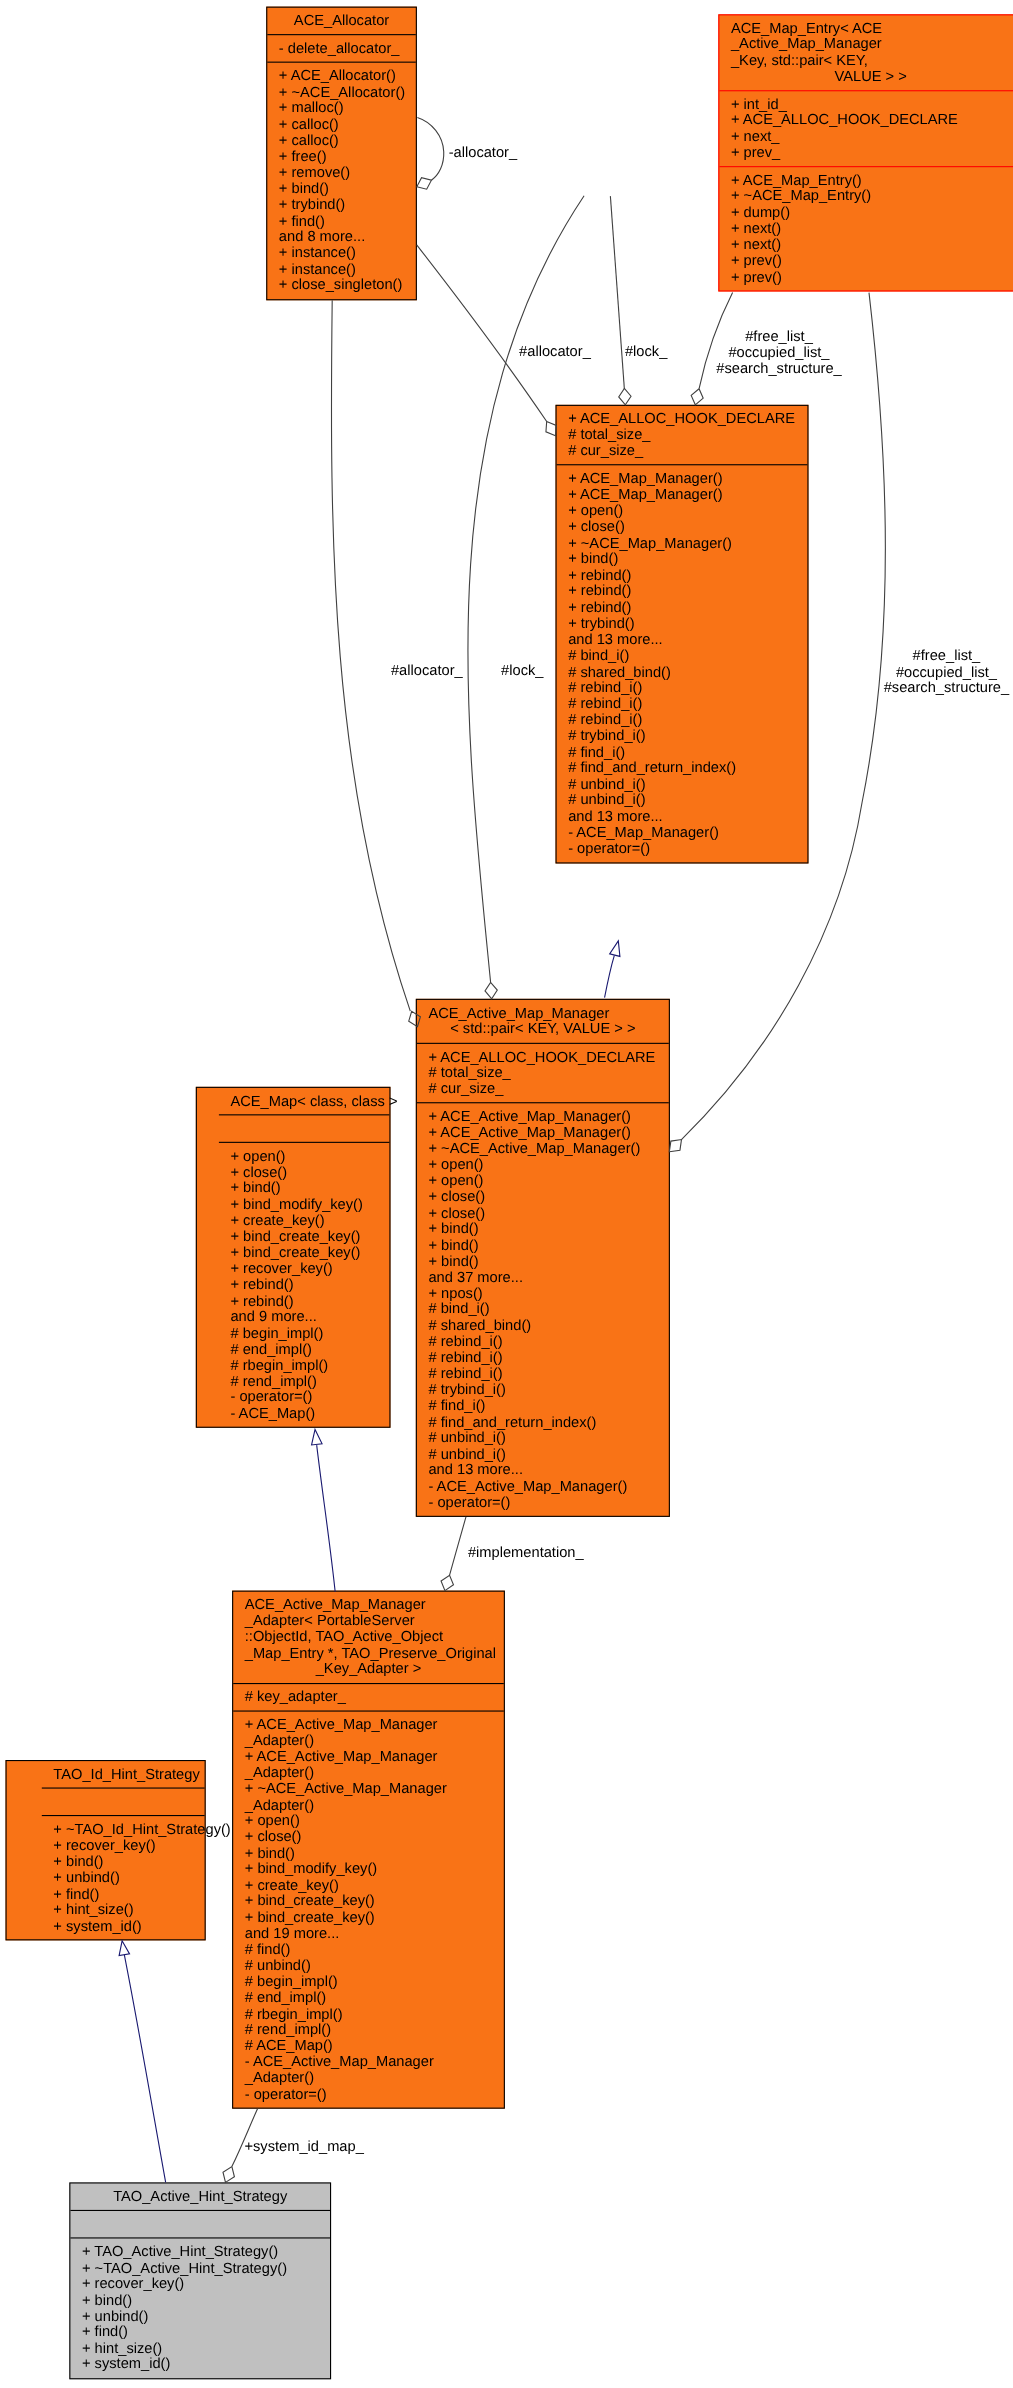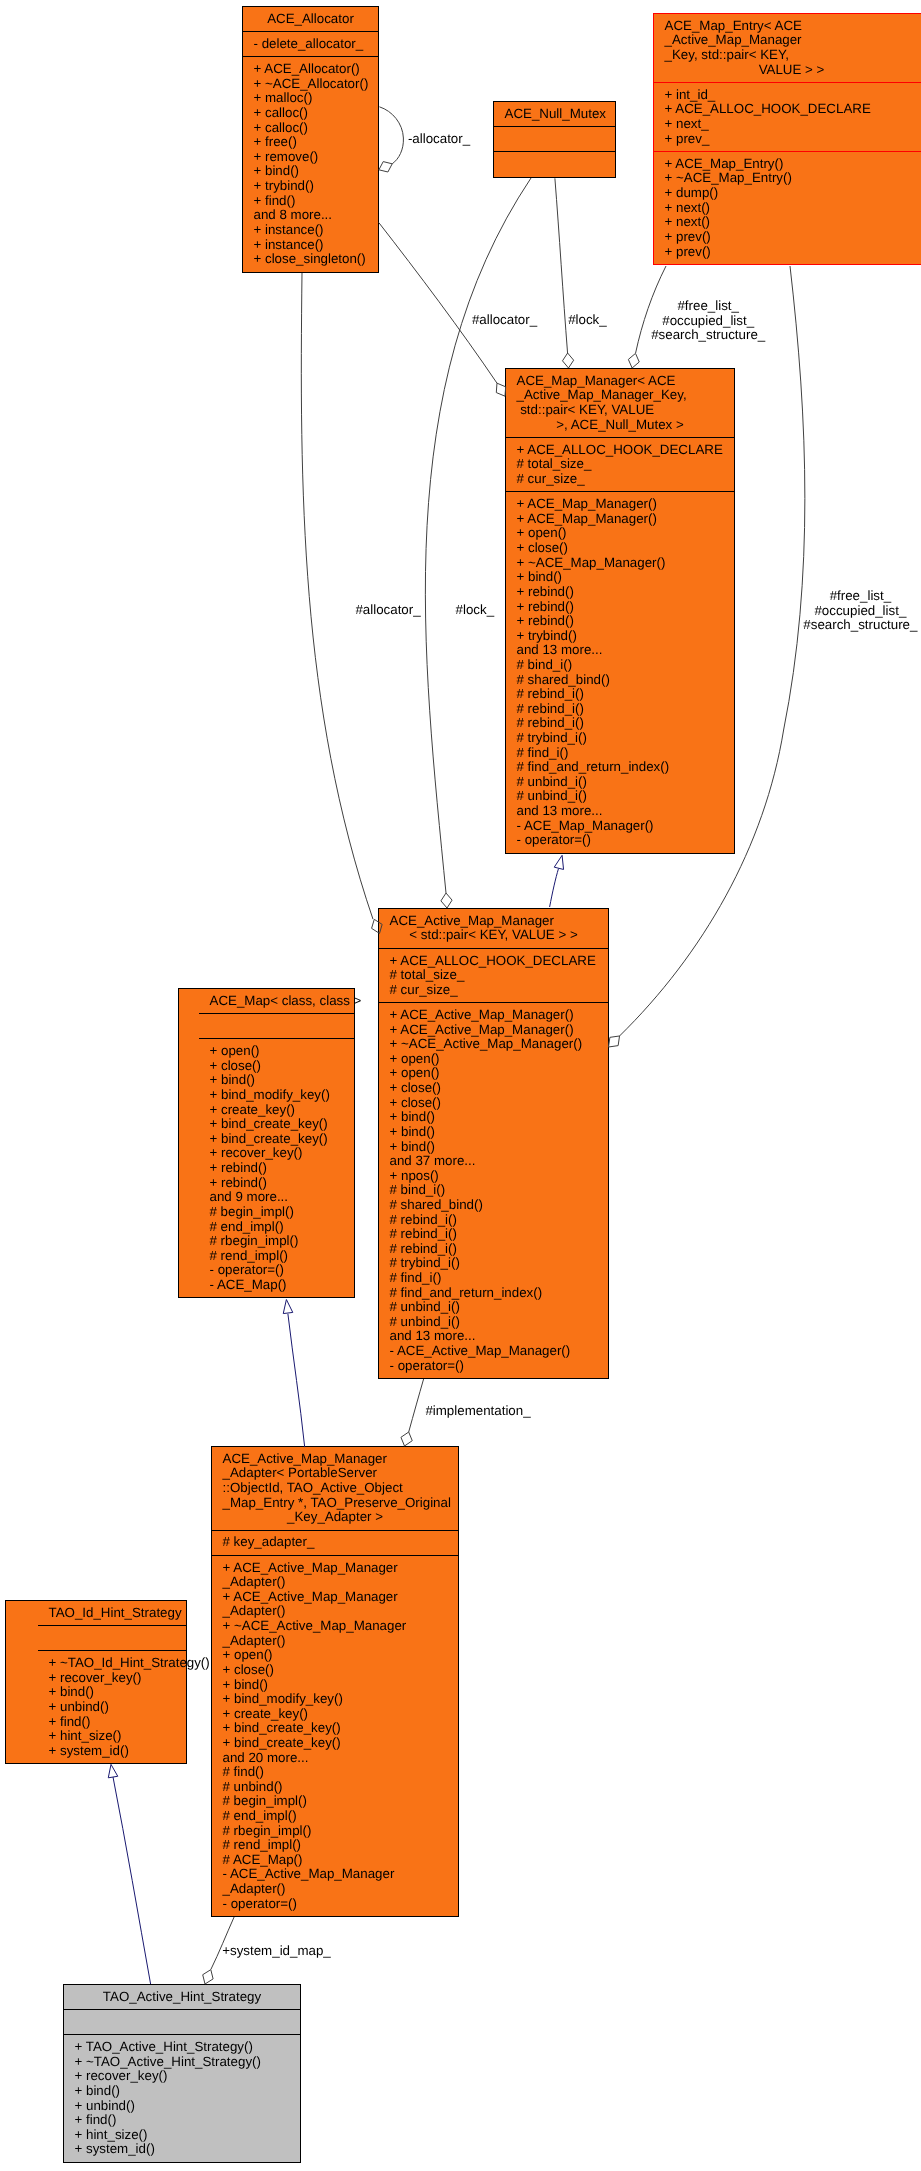--- a/index.html
+++ b/index.html
@@ -69,31 +69,20 @@
     <div class="ln l">+ remove()</div>
     <div class="ln l">+ bind()</div>
     <div class="ln l">+ trybind()</div>
     <div class="ln l">+ find()</div>
     <div class="ln l">and 8 more...</div>
     <div class="ln l">+ instance()</div>
     <div class="ln l">+ instance()</div>
     <div class="ln l">+ close_singleton()</div>
   </div>
 </div>
-<div class="node" style="left:493px;top:101px;width:123px;">
-  <div class="cpart">
-    <div class="ln c">ACE_Null_Mutex</div>
-  </div>
-  <div class="cpart">
-    <div class="ln">&nbsp;</div>
-  </div>
-  <div class="cpart">
-    <div class="ln">&nbsp;</div>
-  </div>
-</div>
 <div class="node highlight-red" style="left:653px;top:13px;width:277px;">
   <div class="cpart">
     <div class="ln l">ACE_Map_Entry&lt; ACE</div>
     <div class="ln l">_Active_Map_Manager</div>
     <div class="ln l">_Key, std::pair&lt; KEY,</div>
     <div class="ln c">VALUE &gt; &gt;</div>
   </div>
   <div class="cpart">
     <div class="ln l">+ int_id_</div>
     <div class="ln l">+ ACE_ALLOC_HOOK_DECLARE</div>
@@ -104,26 +93,20 @@
     <div class="ln l">+ ACE_Map_Entry()</div>
     <div class="ln l">+ ~ACE_Map_Entry()</div>
     <div class="ln l">+ dump()</div>
     <div class="ln l">+ next()</div>
     <div class="ln l">+ next()</div>
     <div class="ln l">+ prev()</div>
     <div class="ln l">+ prev()</div>
   </div>
 </div>
 <div class="node" style="left:505px;top:368px;width:230px;">
-  <div class="cpart">
-    <div class="ln l">ACE_Map_Manager&lt; ACE</div>
-    <div class="ln l">_Active_Map_Manager_Key,</div>
-    <div class="ln l"> std::pair&lt; KEY, VALUE</div>
-    <div class="ln c">&gt;, ACE_Null_Mutex &gt;</div>
-  </div>
   <div class="cpart">
     <div class="ln l">+ ACE_ALLOC_HOOK_DECLARE</div>
     <div class="ln l"># total_size_</div>
     <div class="ln l"># cur_size_</div>
   </div>
   <div class="cpart">
     <div class="ln l">+ ACE_Map_Manager()</div>
     <div class="ln l">+ ACE_Map_Manager()</div>
     <div class="ln l">+ open()</div>
     <div class="ln l">+ close()</div>
@@ -232,21 +215,21 @@
     <div class="ln l">_Adapter()</div>
     <div class="ln l">+ ~ACE_Active_Map_Manager</div>
     <div class="ln l">_Adapter()</div>
     <div class="ln l">+ open()</div>
     <div class="ln l">+ close()</div>
     <div class="ln l">+ bind()</div>
     <div class="ln l">+ bind_modify_key()</div>
     <div class="ln l">+ create_key()</div>
     <div class="ln l">+ bind_create_key()</div>
     <div class="ln l">+ bind_create_key()</div>
-    <div class="ln l">and 20 more...</div>
+    <div class="ln l">and 19 more...</div>
     <div class="ln l"># find()</div>
     <div class="ln l"># unbind()</div>
     <div class="ln l"># begin_impl()</div>
     <div class="ln l"># end_impl()</div>
     <div class="ln l"># rbegin_impl()</div>
     <div class="ln l"># rend_impl()</div>
     <div class="ln l"># ACE_Map()</div>
     <div class="ln l">- ACE_Active_Map_Manager</div>
     <div class="ln l">_Adapter()</div>
     <div class="ln l">- operator=()</div>

